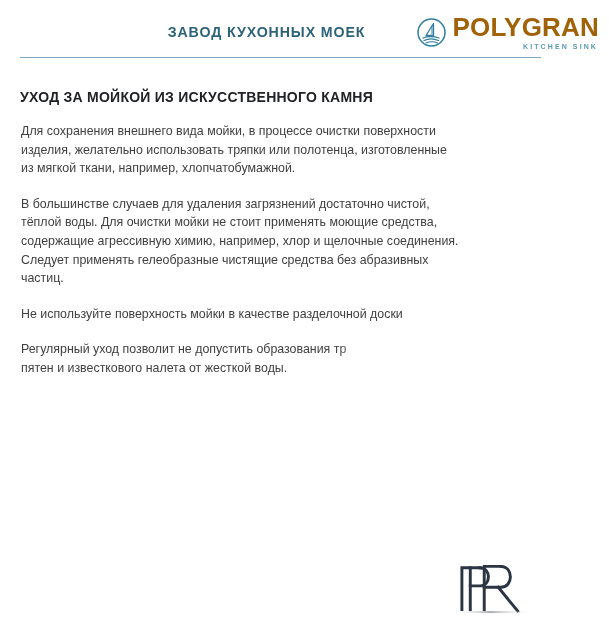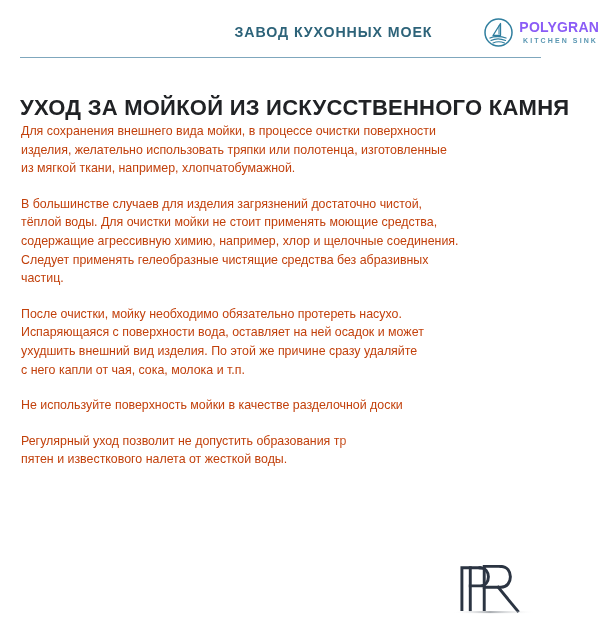--- a/index.html
+++ b/index.html
@@ -59,24 +59,24 @@
     flex: 0 0 29px;
     display: block;
   }
   .brand-text {
     display: flex;
     flex-direction: column;
     align-items: flex-end;
     line-height: 1;
   }
   .brand-name {
-    font-size: 14px;
+    font-size: 26px;
     font-weight: bold;
     letter-spacing: 0.2px;
-    color: #8b5cf6;
+    color: #a16207;
     line-height: 1;
   }
   .brand-sub {
     font-size: 7px;
     font-weight: bold;
     letter-spacing: 2.1px;
     color: #5a97b2;
     margin-top: 3px;
     margin-right: 1px;
   }
@@ -87,39 +87,39 @@
     width: 521px;
     height: 1px;
     background: #7fa7bd;
   }
 
   
   .doc-title {
     position: absolute;
     left: 20px;
     top: 80px;
-    font-size: 22px;
+    font-size: 14px;
     font-weight: bold;
     letter-spacing: 0.25px;
     color: #202225;
     text-transform: uppercase;
     white-space: nowrap;
   }
 
   
   .content {
     position: absolute;
     left: 21px;
     top: 122px;
     width: 556px;
   }
   .para {
     font-size: 12.4px;
     line-height: 18.6px;
-    color: #c2410c;
+    color: #404040;
     margin: 0 0 17px 0;
     white-space: pre-line;
   }
   .para:last-child { margin-bottom: 0; }
 
   
   .para.fade-short {
     -webkit-mask-image: linear-gradient(to right, #000 0%, #000 72%, rgba(0,0,0,0.25) 88%, rgba(0,0,0,0) 99%);
             mask-image: linear-gradient(to right, #000 0%, #000 72%, rgba(0,0,0,0.25) 88%, rgba(0,0,0,0) 99%);
             margin-top: 9px;
@@ -168,29 +168,25 @@
     </div>
     <div class="header-rule"></div>
   </div>
 
   <h1 class="doc-title">УХОД ЗА МОЙКОЙ ИЗ ИСКУССТВЕННОГО КАМНЯ</h1>
 
   <div class="content">
     <p class="para">Для сохранения внешнего вида мойки, в процессе очистки поверхности
 изделия, желательно использовать тряпки или полотенца, изготовленные
 из мягкой ткани, например, хлопчатобумажной.</p>
-    <p class="para">В большинстве случаев для изделия загрязнений достаточно чистой,
+    <p class="para">В большинстве случаев для удаления загрязнений достаточно чистой,
 тёплой воды. Для очистки мойки не стоит применять моющие средства,
 содержащие агрессивную химию, например, хлор и щелочные соединения.
 Следует применять гелеобразные чистящие средства без абразивных
 частиц.</p>
-    <p class="para">После очистки, мойку необходимо обязательно протереть насухо.
-Испаряющаяся с поверхности вода, оставляет на ней осадок и может
-ухудшить внешний вид изделия. По этой же причине сразу удаляйте
-с него капли от чая, сока, молока и т.п.</p>
     <p class="para fade-short">Не используйте поверхность мойки в качестве разделочной доски</p>
     <p class="para fade-hard">Регулярный уход позволит не допустить образования тр
 пятен и известкового налета от жесткой воды.</p>
   </div>
 
   <div class="watermark">
     <svg viewBox="0 0 120 86" xmlns="http://www.w3.org/2000/svg" aria-hidden="true">
       <defs>
         <linearGradient id="wmShadow" x1="0" y1="0" x2="1" y2="0">
           <stop offset="0%" stop-color="#ffffff" stop-opacity="0"></stop>

